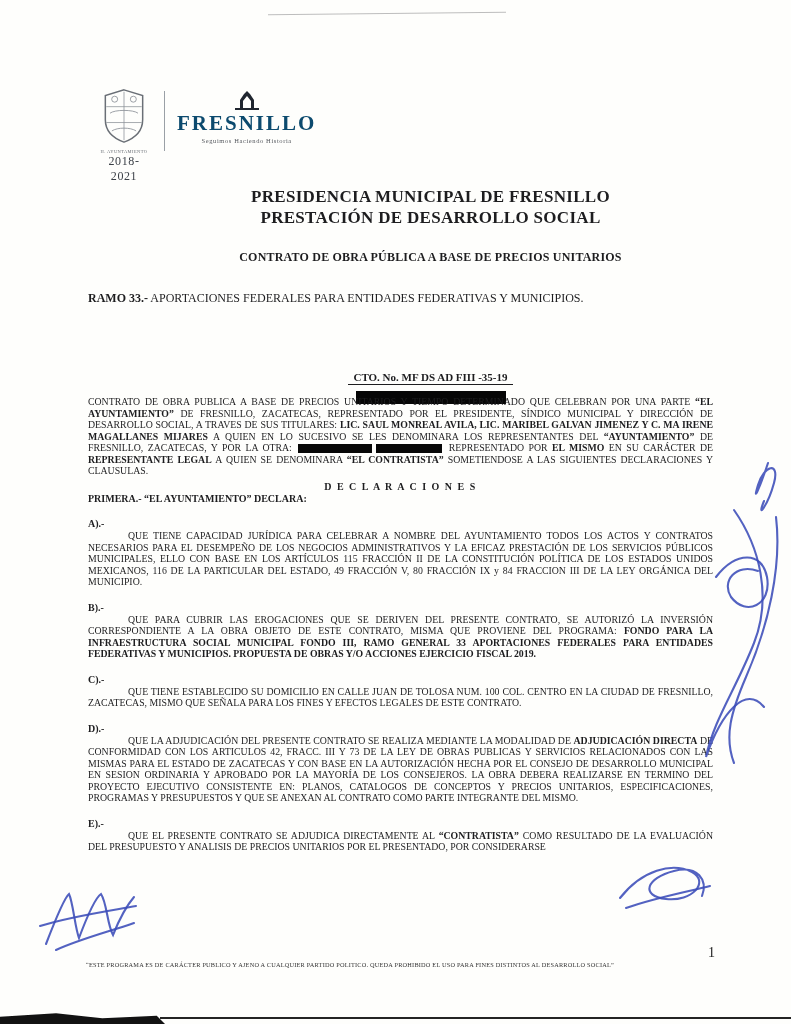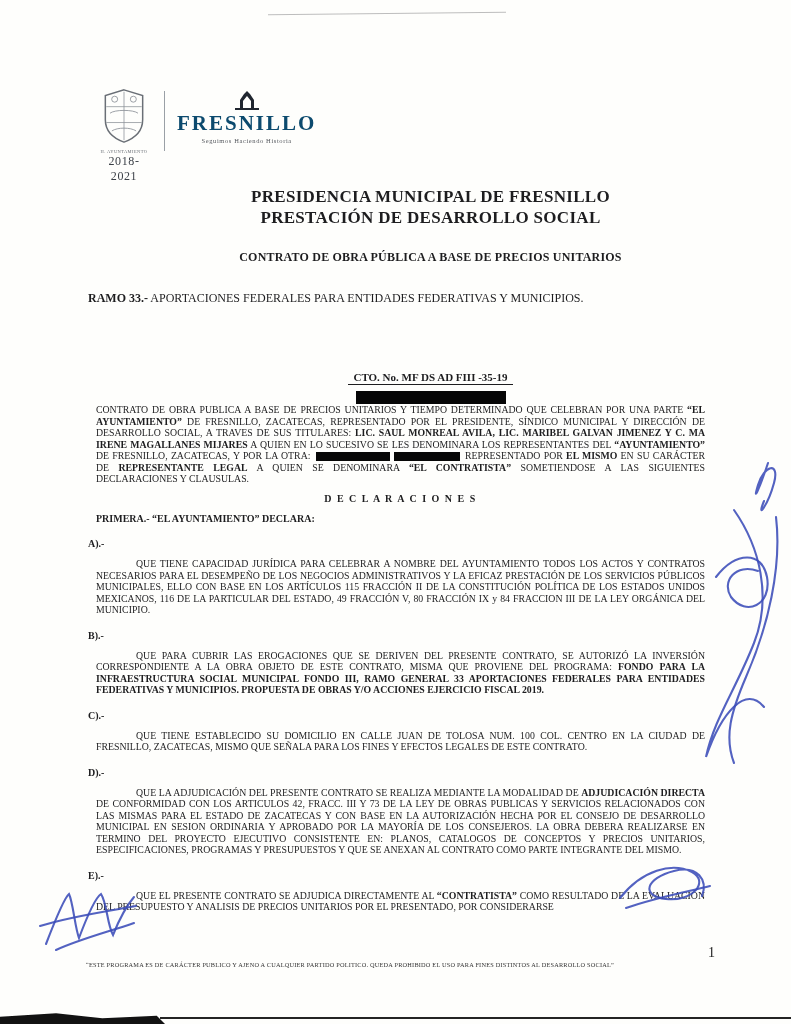--- a/index.html
+++ b/index.html
@@ -28,21 +28,21 @@
   
   .program { position:absolute; top:290px; left:88px; right:76px; font-size:12px; line-height:1.4; }
   .program b { font-weight:bold; }
   
   .cto { position:absolute; top:343px; left:70px; right:0; text-align:center; font-size:11px;margin-top:28px; }
   .cto-inner { display:inline-block; font-weight:bold; border-bottom:1.6px solid #1d1d1f; padding:0 5px 1px 5px; }
   .cto-redaction { display:block; margin:6px auto 0 auto; width:150px; height:13px; background:#060606; }
   
   .body { position:absolute; top:396px; left:88px; right:78px;
           font-size:9.8px; line-height:1.18; text-align:justify; }
-  .body p { margin:8px; }
+  .body p { margin:0; }
   .body b { font-weight:bold; }
   .redact { display:inline-block; height:9px; background:#070707; vertical-align:middle; margin:0 2px; }
   .heading-declaraciones { text-align:center; font-weight:bold; font-size:10px; letter-spacing:1.5px; margin-top:4px; }
   .primera { font-weight:bold; font-size:10px; margin-top:12px; text-align:left; }
   .decl-label { font-weight:bold; font-size:10px; margin-top:14px; }
   .decl-text { text-indent:40px; margin-top:1px; }
   
   .footer-quote { position:absolute; top:961px; left:86px; right:120px; font-size:6.3px; color:#333;
                   letter-spacing:.2px; }
   .page-number { position:absolute; top:945px; left:708px; font-size:14px; color:#222; }

